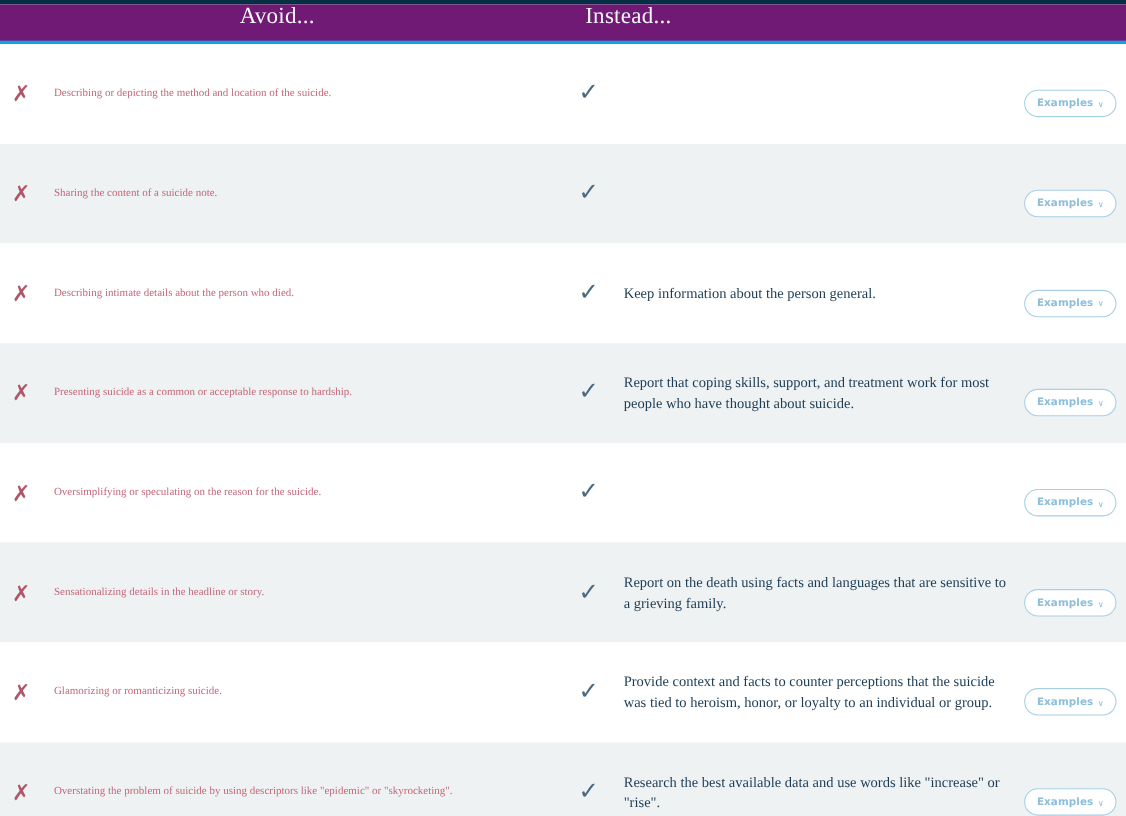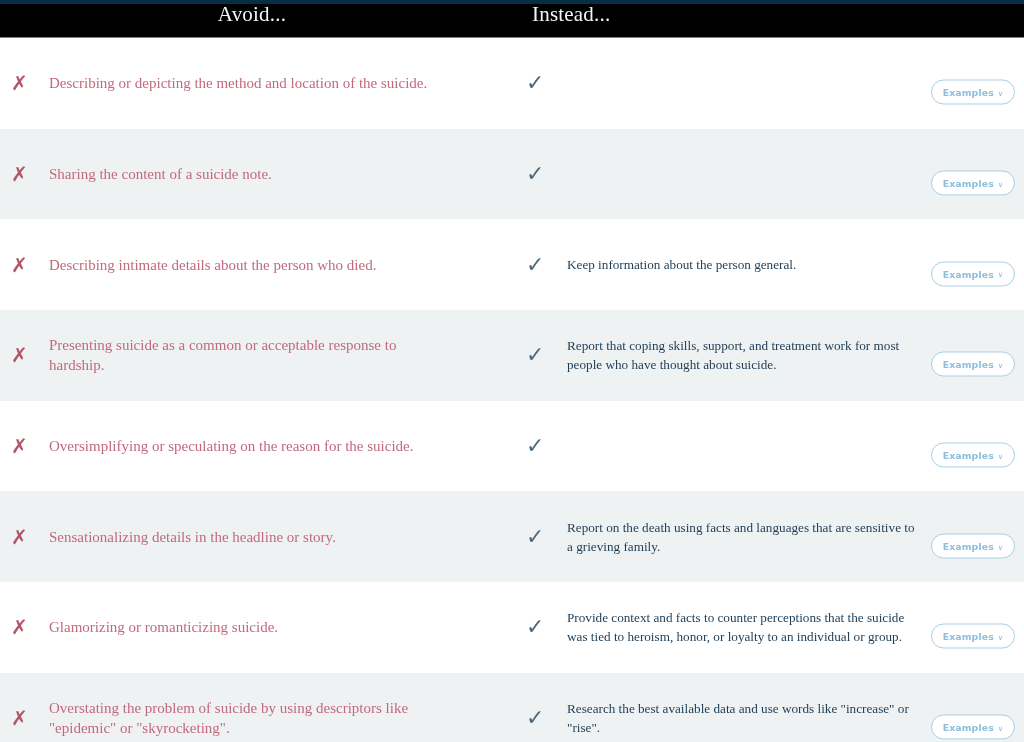--- a/index.html
+++ b/index.html
@@ -21,22 +21,22 @@
     overflow: hidden;
   }
 
   
   .topstrip {
     height: 4px;
     background: #062e45;
   }
   .header {
     height: 33px;
-    background: #000000;
-    border-bottom: 1px solid #0ea5e9;
+    background: #701a75;
+    border-bottom: 3px solid #0ea5e9;
     display: flex;
     align-items: flex-start;
     position: relative;
   }
   .header-title {
     position: absolute;
     top: -2px;
     color: #f2f6f8;
     font-family: "Liberation Serif", serif;
     font-size: 21px;
@@ -85,21 +85,21 @@
     font-family: "DejaVu Sans", sans-serif;
     font-size: 20px;
     font-weight: 700;
     color: #b15569;
     line-height: 1;
     text-align: left;
     letter-spacing: 0;
   }
   .text-avoid {
     font-family: "Liberation Serif", serif;
-    font-size: 15px;
+    font-size: 10px;
     line-height: 20px;
     color: #c2697c;
     padding-left: 12px;
     padding-right: 20px;
     max-width: 400px;
   }
 
   
   .cell-instead {
     flex: 1 1 auto;

